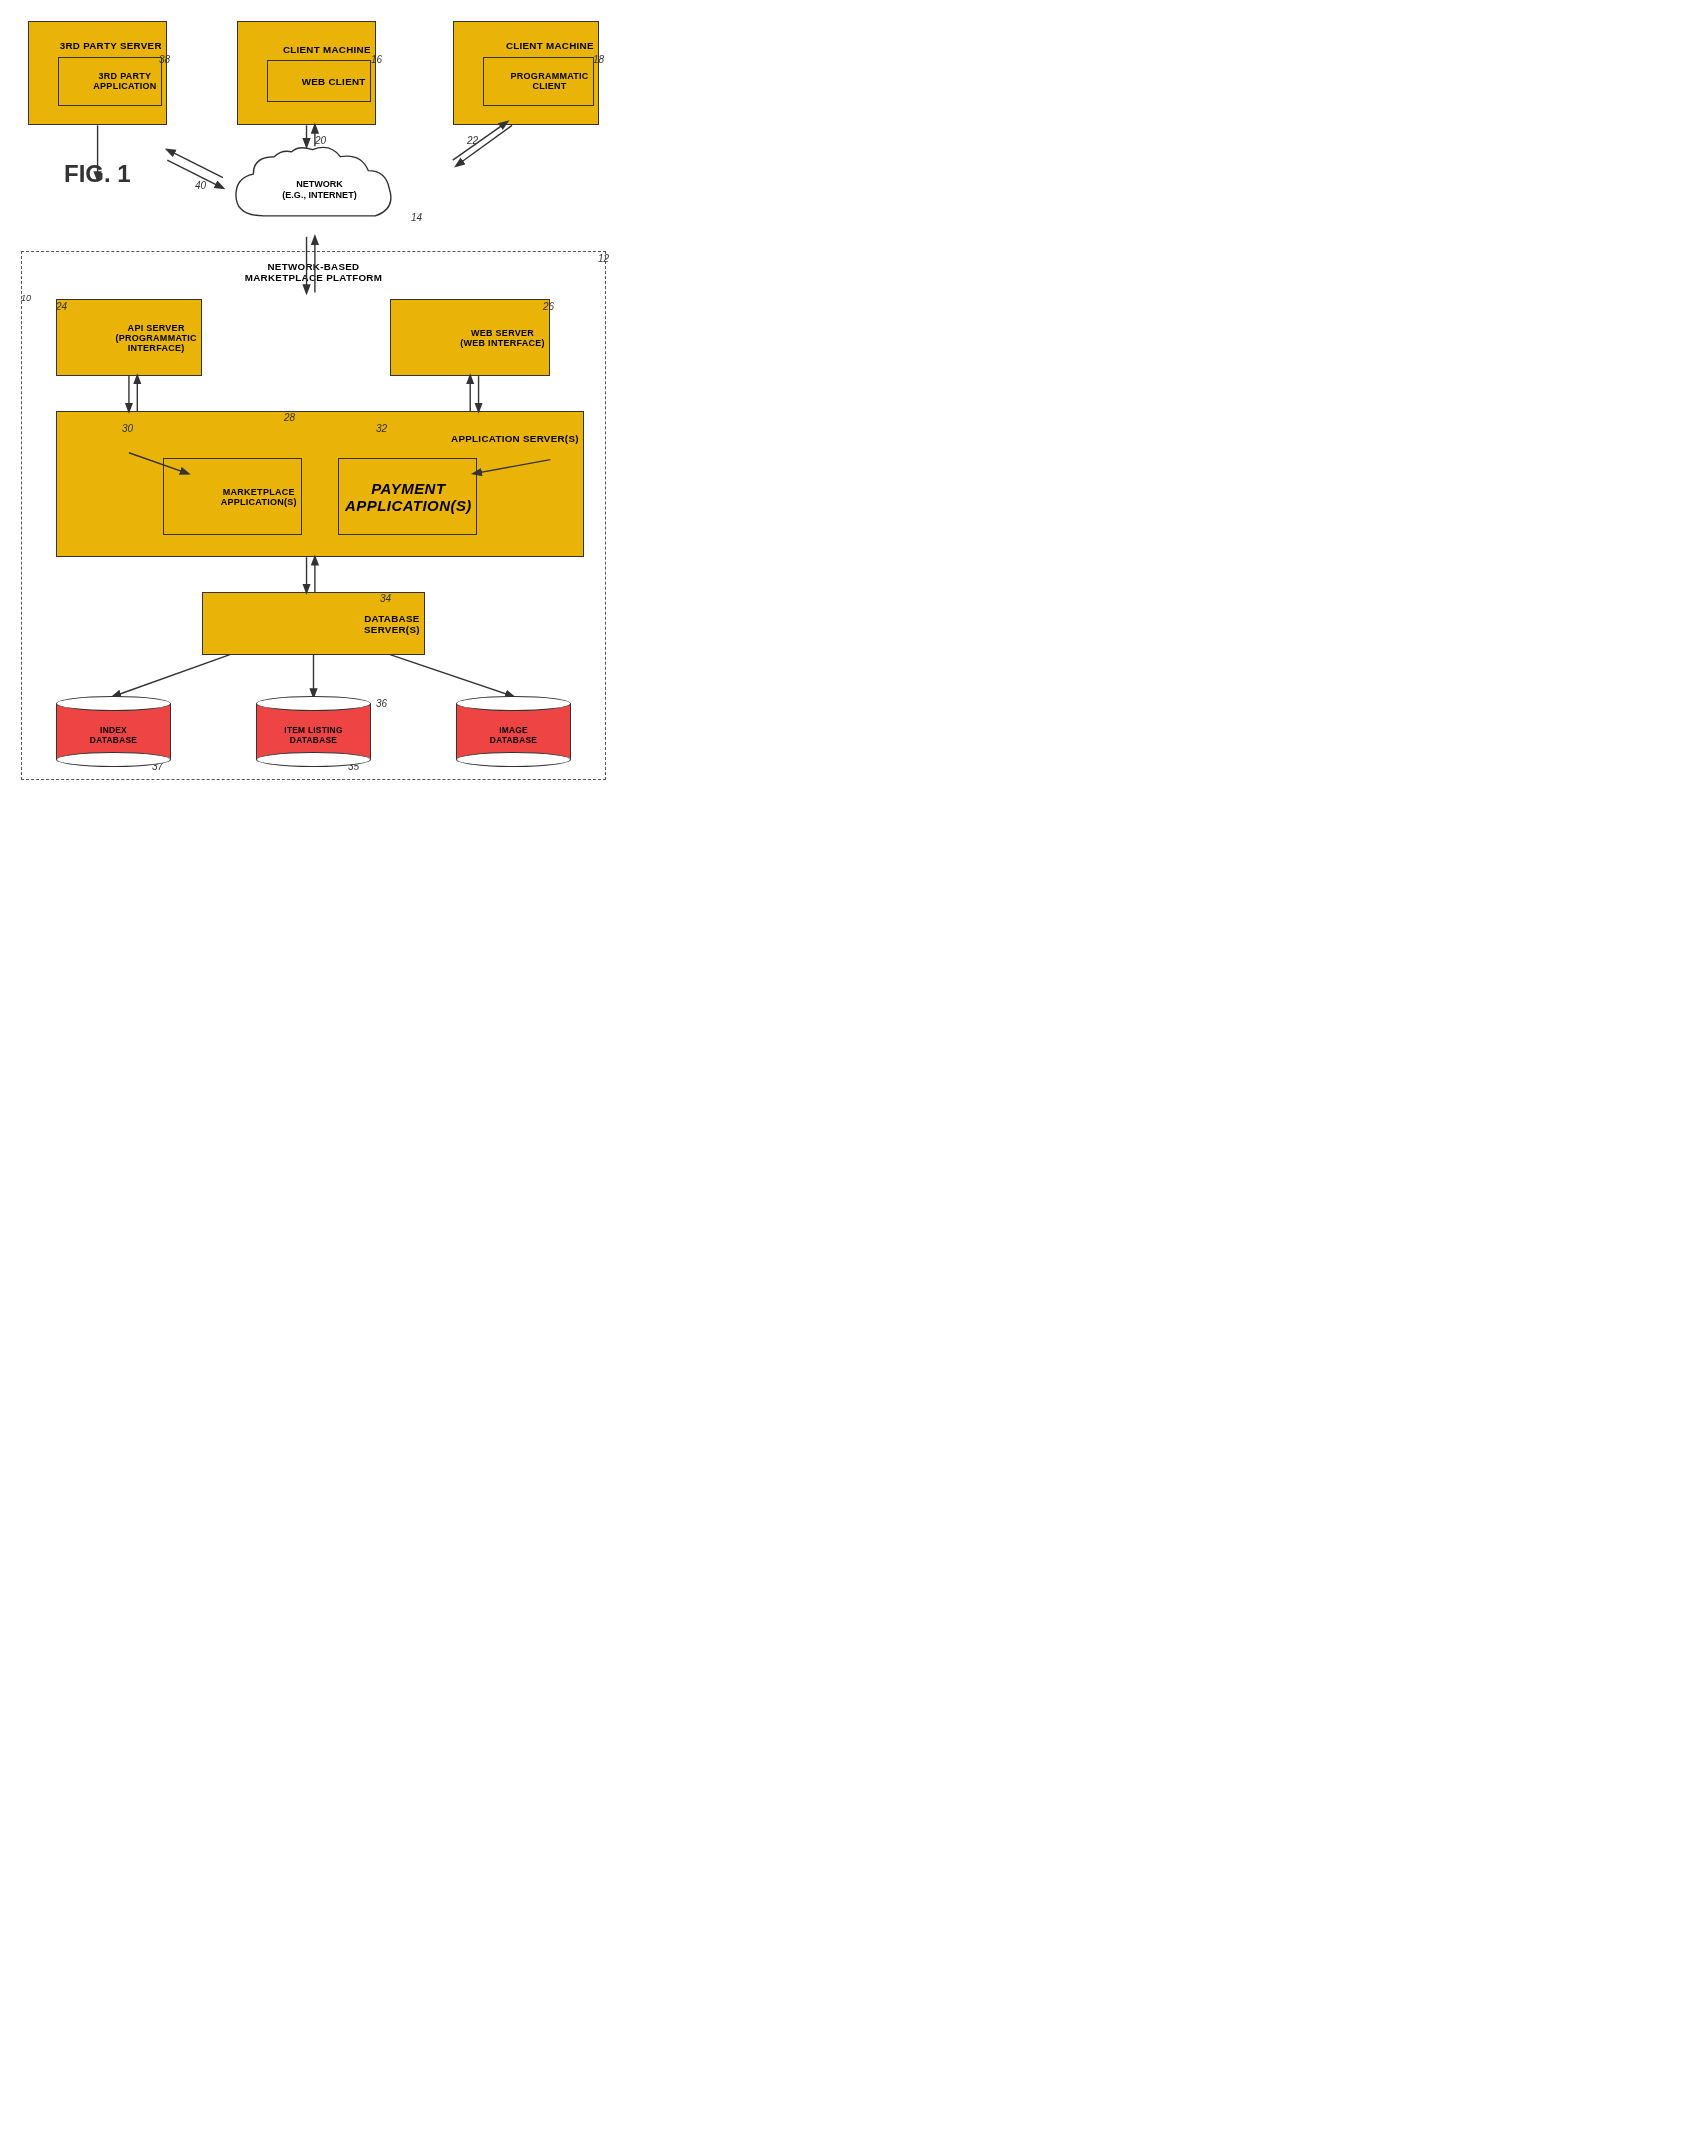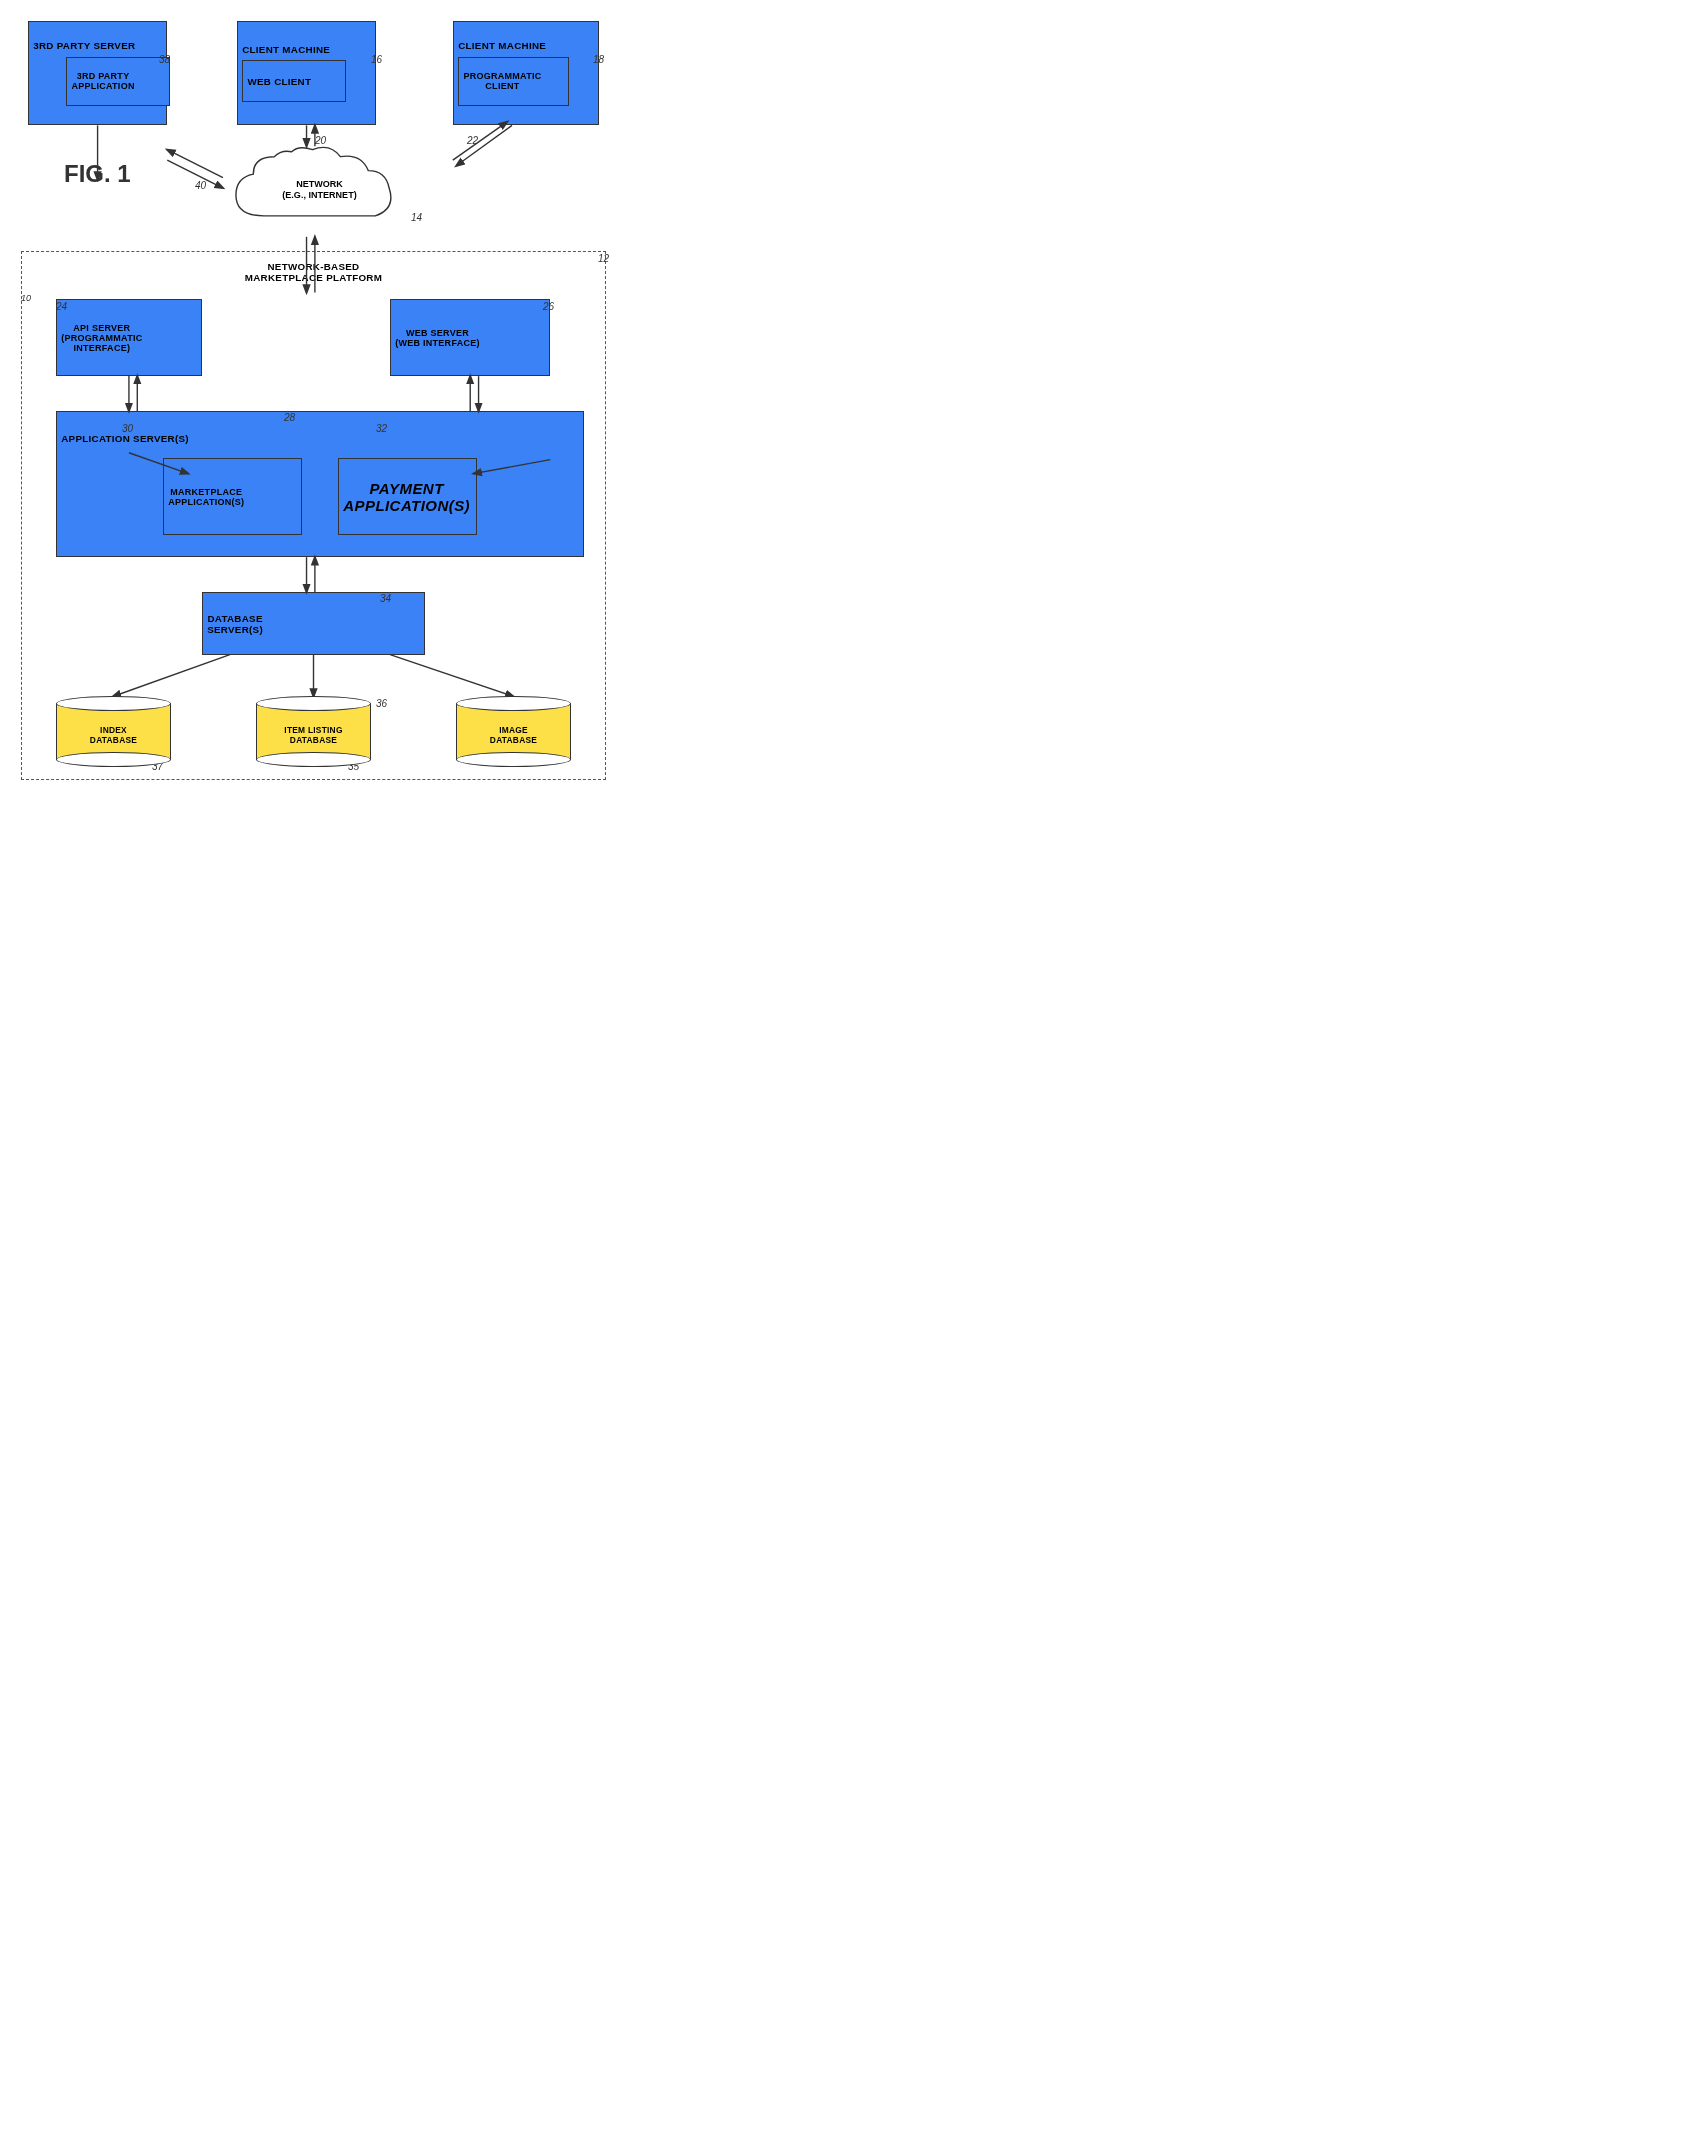--- a/index.html
+++ b/index.html
@@ -15,24 +15,24 @@
     .diagram {
       position: relative;
       width: 627px;
       height: 794px;
     }
 
     
     .box {
       position: absolute;
       border: 1.4px solid #333;
-      background: #3b82f6;
+      background: #eab308;
       display: flex;
       flex-direction: column;
-      align-items: flex-start;
+      align-items: flex-end;
       justify-content: center;
       text-align: center;
       font-size: 9px;
       font-weight: bold;
       letter-spacing: 0.03em;
       padding: 5.6px 4.2px;
     }
 
     
     .dashed-boundary {
@@ -83,21 +83,21 @@
       width: 100%;
       height: 15.3px;
       background: #fff;
       border: 1.4px solid #333;
       border-radius: 50%;
       position: relative;
       z-index: 2;
     }
     .cylinder-body {
       width: 100%;
-      background: #fde047;
+      background: #ef4444;
       border-left: 1.4px solid #333;
       border-right: 1.4px solid #333;
       display: flex;
       align-items: center;
       justify-content: center;
       text-align: center;
       font-size: 8.4px;
       font-weight: bold;
       letter-spacing: 0.03em;
       padding: 2.8px 4.2px;

